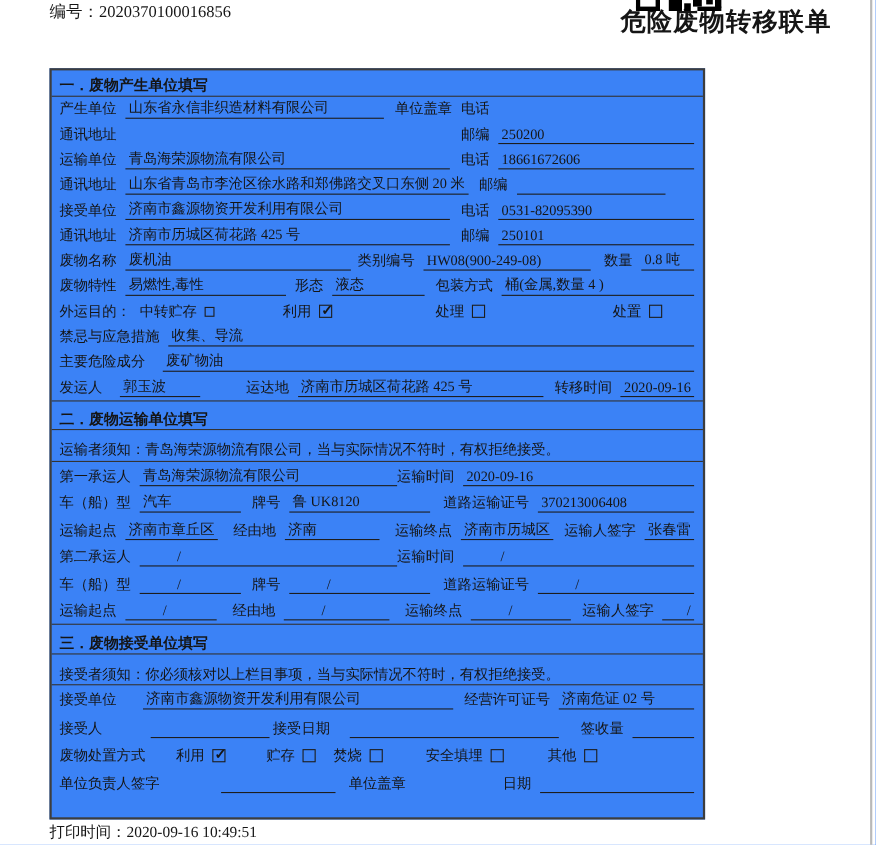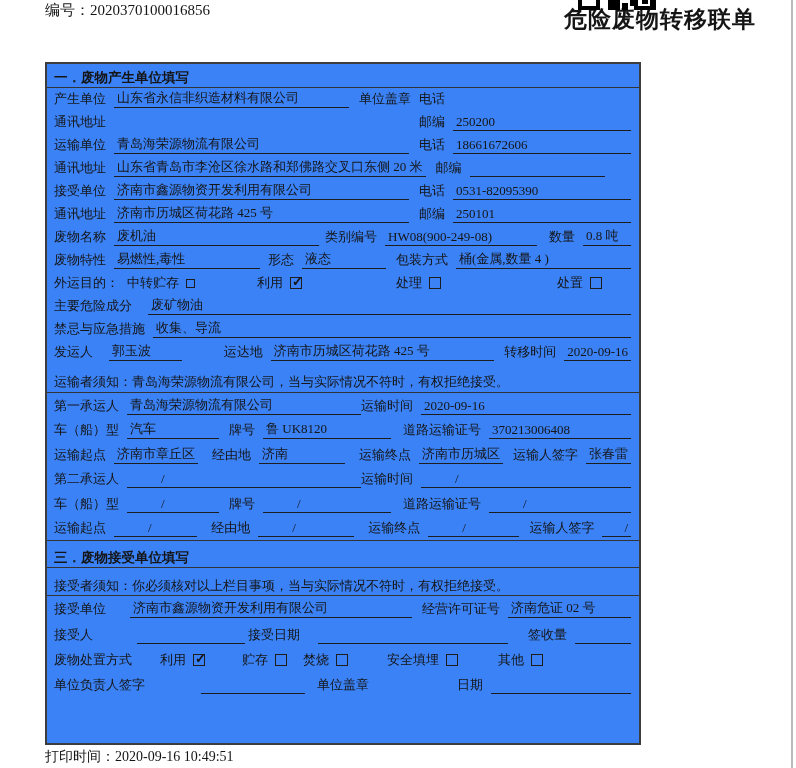--- a/index.html
+++ b/index.html
@@ -144,41 +144,42 @@
         <span>处理</span>
         <span class="cb"></span>
       </span>
       <span class="opt" style="margin-left:116px">
         <span>处置</span>
         <span class="cb"></span>
       </span>
     </div>
 
     <div class="row">
+      <span class="lbl">禁忌与应急措施</span>
+      <span class="u fill">收集、导流</span>
+    </div>
+
+    <div class="row">
       <span class="lbl">主要危险成分</span>
       <span class="u fill" style="margin-left:8px">废矿物油</span>
-    </div>
-
-    <div class="row">
-      <span class="lbl">禁忌与应急措施</span>
-      <span class="u fill">收集、导流</span>
     </div>
 
 
     <div class="row">
       <span class="lbl">发运人</span>
       <span class="u" style="width:74px;margin-left:8px">郭玉波</span>
       <span class="lbl" style="margin-left:42px">运达地</span>
       <span class="u" style="width:228px">济南市历城区荷花路 425 号</span>
       <span class="lbl" style="margin-left:10px">转移时间</span>
       <span class="u fill">2020-09-16</span>
     </div>
   </div>
 
   <div class="s2">
+    <div class="sec-h bt">二．废物运输单位填写</div>
     <div class="notice">运输者须知：青岛海荣源物流有限公司，当与实际情况不符时，有权拒绝接受。</div>
 
     <div class="row">
       <span class="lbl">第一承运人</span>
       <span class="u" style="width:322px">青岛海荣源物流有限公司</span>
       <span class="rc2">
         <span class="lbl">运输时间</span>
         <span class="u fill">2020-09-16</span>
       </span>
     </div>

